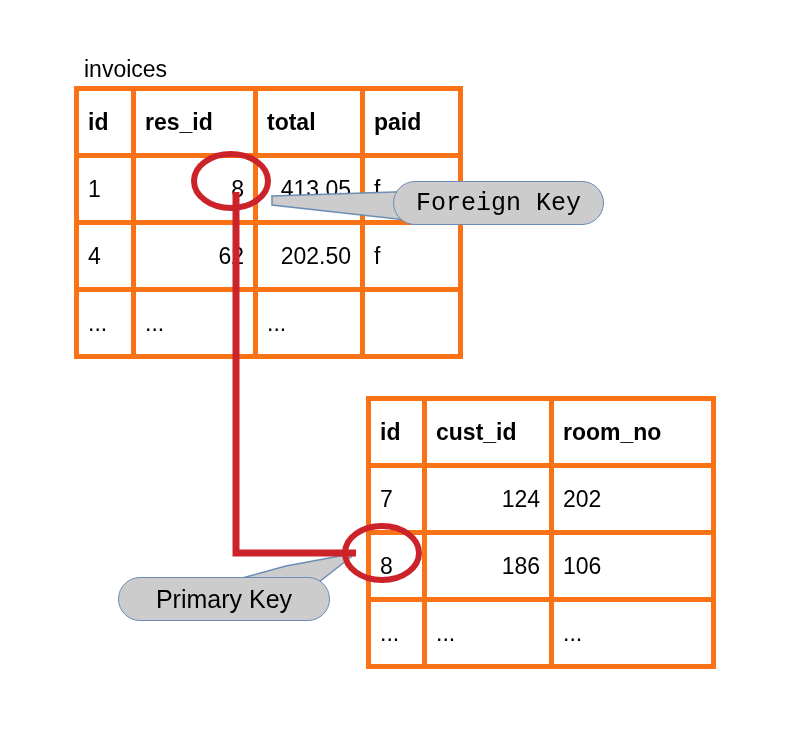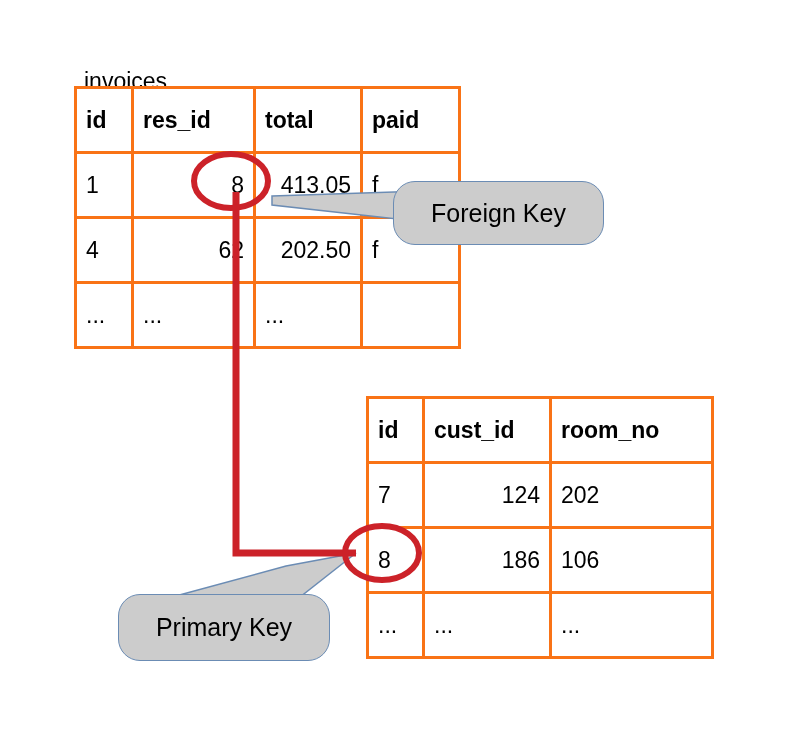--- a/index.html
+++ b/index.html
@@ -18,32 +18,31 @@
     overflow: hidden;
   }
 
   
   .table-title {
     position: absolute;
     font-size: 23px;
     color: #000000;
     white-space: nowrap;
     line-height: 1;
-    margin-top: 12px;
   }
 
   
   .db-table {
     position: absolute;
     border-collapse: collapse;
     background: #ffffff;
     table-layout: fixed;
   }
   .db-table td, .db-table th {
-    border: 3px solid #f97316;
+    border: 5px solid #f97316;
     font-size: 23px;
     color: #000000;
     padding: 0 9px;
     font-weight: normal;
     vertical-align: middle;
     background: transparent;
   }
   .db-table th {
     font-weight: bold;
     text-align: left;
@@ -75,27 +74,28 @@
     display: flex;
     align-items: center;
     justify-content: center;
     box-sizing: border-box;
     white-space: nowrap;
   }
   #callout-foreign-key {
     left: 393px;
     top: 181px;
     width: 211px;
-    height: 64px;
+    height: 44px;
+    font-family: Liberation Mono, monospace;
   }
   #callout-primary-key {
     left: 118px;
-    top: 594px;
+    top: 577px;
     width: 212px;
-    height: 67px;
+    height: 44px;
   }
 </style>
 </head>
 <body>
 
 <div id="canvas">
 
   <div class="table-title" id="invoices-title" style="left:84px; top:58px;">invoices</div>
 
   <table class="db-table" id="invoices-table" style="left:74px; top:86px; width:384px;">

